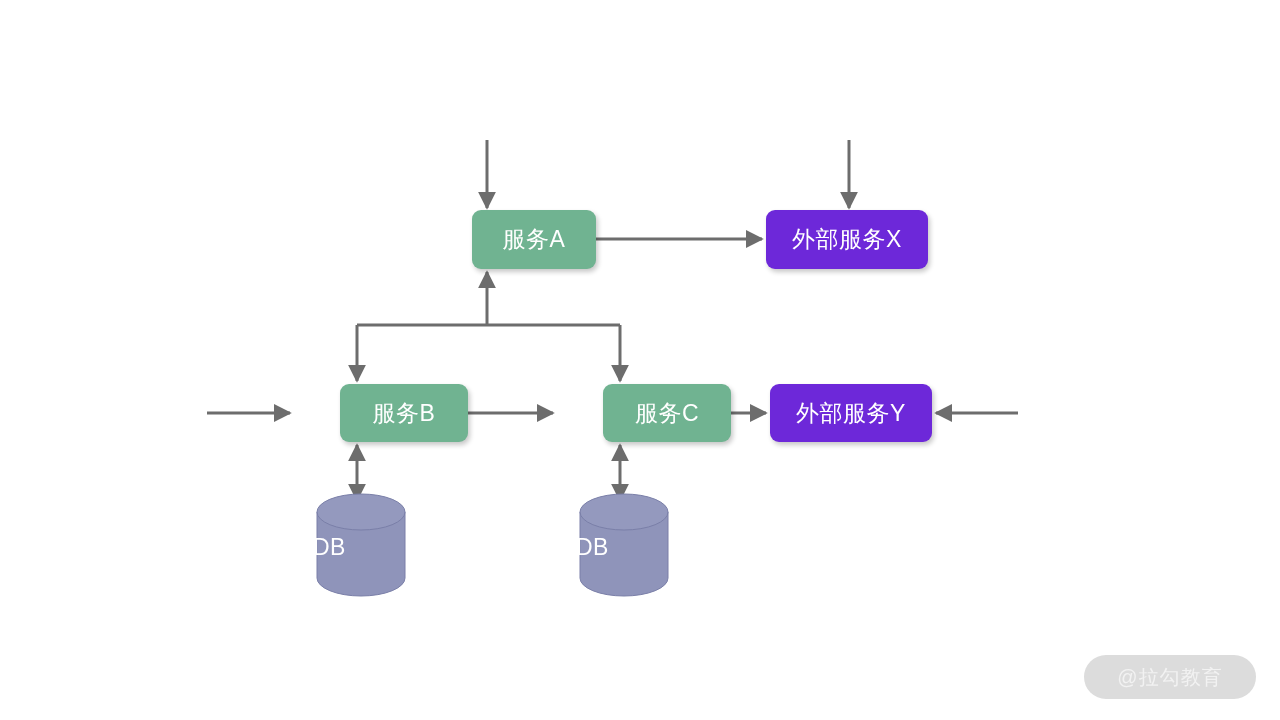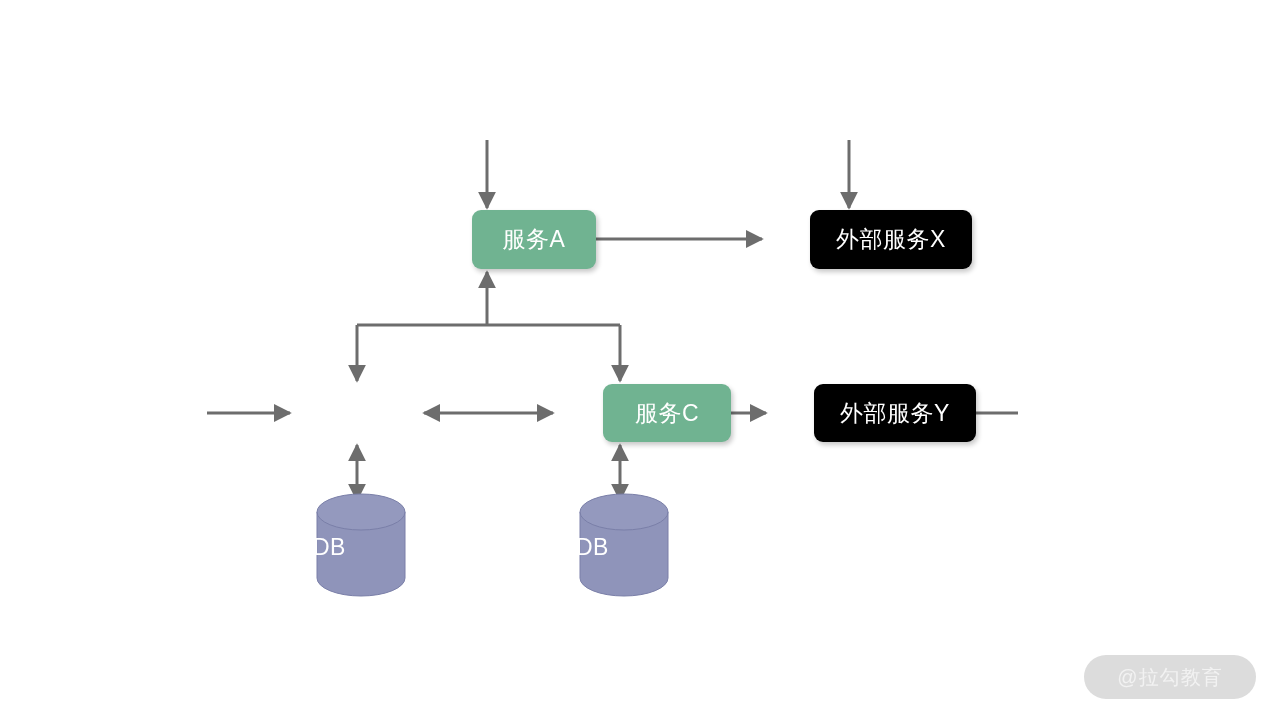--- a/index.html
+++ b/index.html
@@ -28,21 +28,21 @@
     align-items: center;
     justify-content: center;
     color: #ffffff;
     font-size: 23px;
     letter-spacing: 0.5px;
     border-radius: 9px;
     box-shadow: 2px 3px 5px rgba(0,0,0,0.22);
     user-select: none;
   }
   .node-green { background: #70b391; margin-left: 47px; }
-  .node-orange { background: #000000; margin-left: 44px; }
+  .node-orange { background: #6d28d9; }
 
   .db {
     position: absolute;
     box-sizing: border-box;
   }
   .db svg { display: block; overflow: visible; }
   .db-label {
     position: absolute;
     left: 0;
     width: 100%;
@@ -114,20 +114,23 @@
   </svg>
 
   <div class="node node-green" style="left:425px; top:210px; width:124px; height:59px;">
     <span>服务A</span>
   </div>
 
   <div class="node node-orange" style="left:766px; top:210px; width:162px; height:59px;">
     <span>外部服务X</span>
   </div>
 
+  <div class="node node-green" style="left:293px; top:384px; width:128px; height:58px;">
+    <span>服务B</span>
+  </div>
 
   <div class="node node-orange" style="left:770px; top:384px; width:162px; height:58px;">
     <span>外部服务Y</span>
   </div>
 
   <div class="node node-green" style="left:556px; top:384px; width:128px; height:58px;">
     <span>服务C</span>
   </div>
 
   <div class="db" style="left:313px; top:492px; width:88px; height:100px;">

